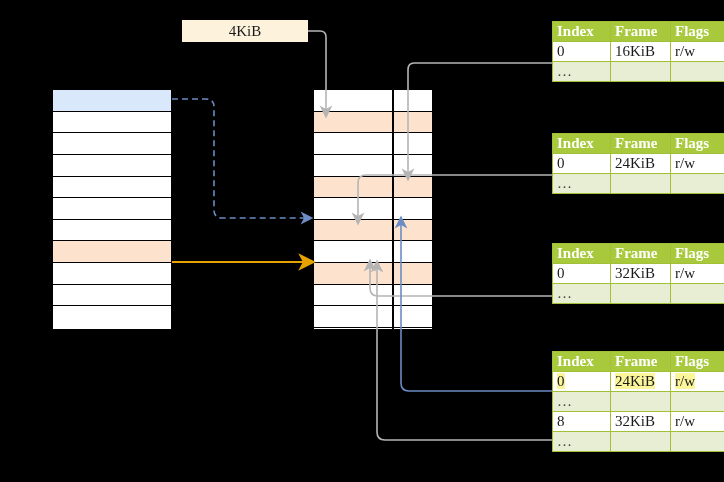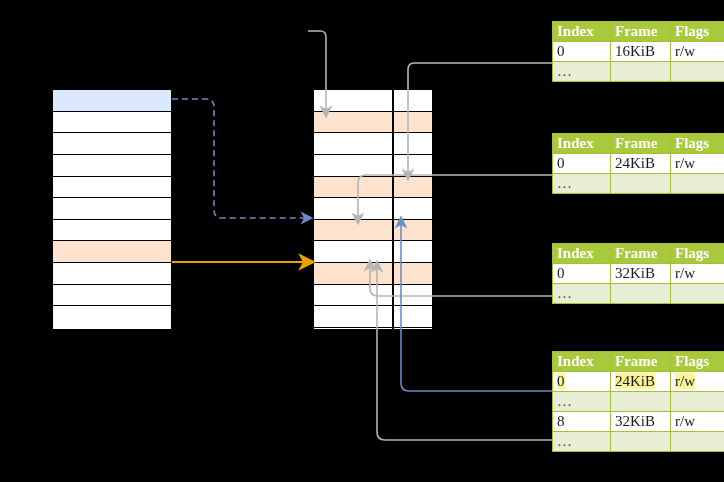--- a/index.html
+++ b/index.html
@@ -83,20 +83,21 @@
   #tbl-2{ left:552px; top:243px; width:172px;}
   #tbl-3{ left:552px; top:351px; width:172px;}
 
   #wires{position:absolute;left:0;top:0;width:724px;height:482px;pointer-events:none;}
 </style>
 </head>
 <body>
 
 <div id="root">
 
+  <div class="lbl-4kib">4KiB</div>
 
   <div id="left-col" class="colstack">
     <div class="cell blue" style="height: 21.6364px;"></div>
     <div class="cell" style="height: 21.6364px;"></div>
     <div class="cell" style="height: 21.6364px;"></div>
     <div class="cell" style="height: 21.6364px;"></div>
     <div class="cell" style="height: 21.6364px;"></div>
     <div class="cell" style="height: 21.6364px;"></div>
     <div class="cell" style="height: 21.6364px;"></div>
     <div class="cell peach" style="height: 21.6364px;"></div>

